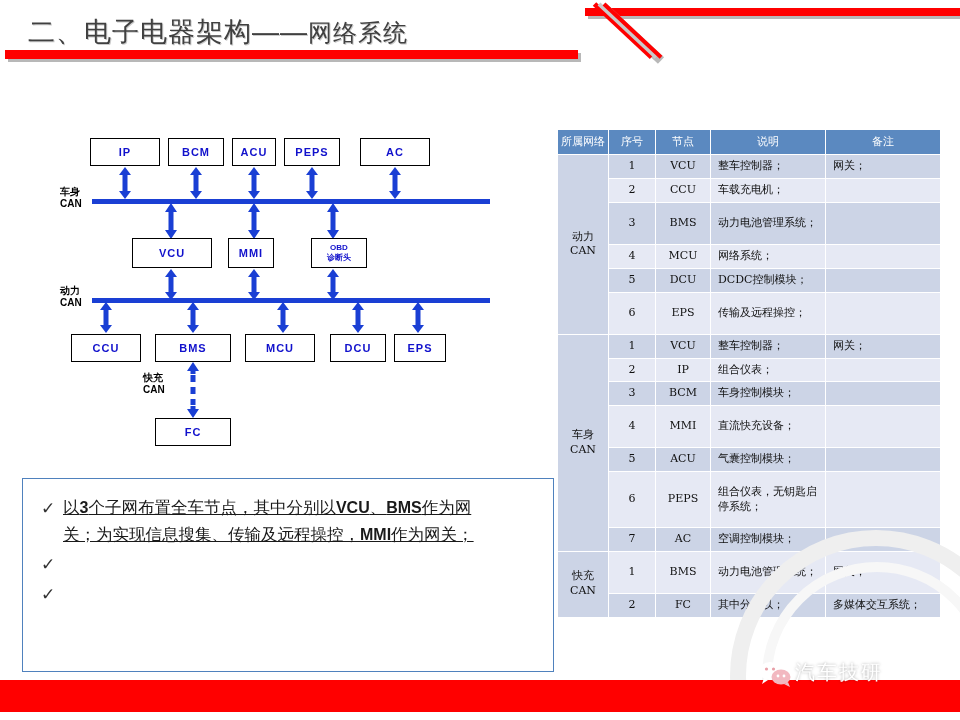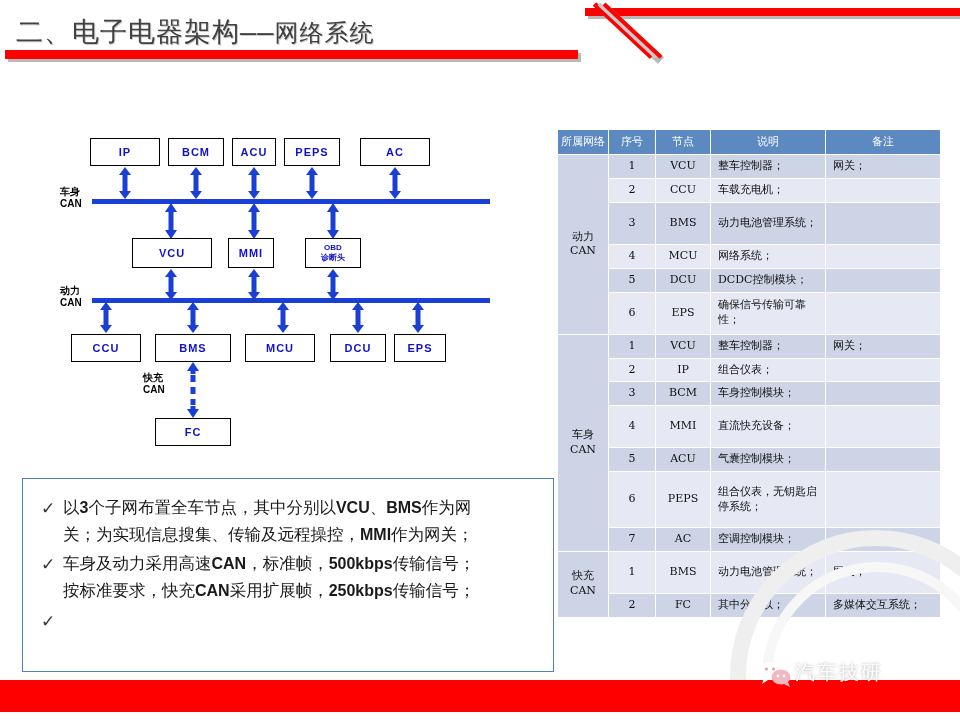--- a/index.html
+++ b/index.html
@@ -24,22 +24,22 @@
   #diag-shadow{position:absolute;left:4px;top:4px;width:9px;height:80px;background:#b8b8b8;
      transform:rotate(-47deg);transform-origin:50% 0%;left:58px;top:6px;}
   #diag-red-1{position:absolute;width:5px;height:78px;background:#ff0000;
      transform:rotate(-47deg);transform-origin:50% 0%;left:52px;top:4px;}
   #diag-gray{position:absolute;width:4px;height:78px;background:#c9c9c9;
      transform:rotate(-47deg);transform-origin:50% 0%;left:57px;top:4px;}
   #diag-red-2{position:absolute;width:4px;height:78px;background:#ff0000;
      transform:rotate(-47deg);transform-origin:50% 0%;left:62px;top:4px;}
 
   #page-title{
-    position:absolute;left:16px;top:14px;
-    font-family:Liberation Mono, monospace;
+    position:absolute;left:28px;top:14px;
+    font-family:Liberation Sans, sans-serif;
     font-size:27px;color:#404040;letter-spacing:1px;white-space:nowrap;
     text-shadow:1px 1px 0 #cccccc;
   }
   #page-title .sub{font-size:24px;}
 
   
   #diagram{position:absolute;left:60px;top:128px;width:430px;height:330px;}
   .node{
     position:absolute;border:1.6px solid #000000;background:#ffffff;
     color:#1111cc;font-weight:bold;font-size:11px;
@@ -61,21 +61,21 @@
     border:1.2px solid #4f81bd;background:#ffffff;box-sizing:border-box;
     padding:16px 14px 10px 10px;
   }
   .bullet-row{display:flex;align-items:flex-start;margin-bottom:3px;}
   .tick{
     flex:0 0 30px;font-size:17px;color:#333;line-height:1.55;
     text-align:center;font-family:"DejaVu Sans",sans-serif;
   }
   .bullet-text{
     font-family:"DejaVu Serif","Liberation Serif",serif;
-    font-size:16.5px;color:#1a1a1a;line-height:1.62;letter-spacing:0px;
+    font-size:16.5px;color:#1a1a1a;line-height:1.62;letter-spacing:0px;text-decoration:underline;
   }
   .bullet-text b{font-family:"Liberation Sans",sans-serif;font-weight:bold;font-size:16px;}
 
   
   #node-table{
     position:absolute;left:557px;top:129px;width:383px;
     border-collapse:collapse;table-layout:fixed;
     font-family:"DejaVu Serif","Liberation Serif",serif;
   }
   #node-table th{
@@ -192,21 +192,21 @@
   <svg class="arrow" style="left:265px;top:74px;" width="16" height="38" viewBox="0 0 16 38">
     <path d="M8 1 L14 10 L10.5 10 L10.5 28 L14 28 L8 37 L2 28 L5.5 28 L5.5 10 L2 10 Z" fill="#1a3fd4"></path>
     </svg>
 
   <div class="node" style="left:72px;top:110px;width:80px;height:30px;">
     <span>VCU</span>
     </div>
   <div class="node" style="left:168px;top:110px;width:46px;height:30px;">
     <span>MMI</span>
     </div>
-  <div class="node small" style="left:245px;top:110px;width:56px;height:30px;">
+  <div class="node small" style="left:251px;top:110px;width:56px;height:30px;">
     <span>OBD</span>
     <span>诊断头</span>
     </div>
 
   <svg class="arrow" style="left:103px;top:140px;" width="16" height="33" viewBox="0 0 16 33">
     <path d="M8 1 L14 9 L10.5 9 L10.5 24 L14 24 L8 32 L2 24 L5.5 24 L5.5 9 L2 9 Z" fill="#1a3fd4"></path>
     </svg>
   <svg class="arrow" style="left:186px;top:140px;" width="16" height="33" viewBox="0 0 16 33">
     <path d="M8 1 L14 9 L10.5 9 L10.5 24 L14 24 L8 32 L2 24 L5.5 24 L5.5 9 L2 9 Z" fill="#1a3fd4"></path>
     </svg>
@@ -266,24 +266,20 @@
   <div class="bullet-row">
     <div class="tick">✓</div>
     <div class="bullet-text">
       <span>以</span><b>3</b><span>个子网布置全车节点，其中分别以</span><b>VCU</b><span>、</span><b>BMS</b><span>作为网</span><br>
       <span>关；为实现信息搜集、传输及远程操控，</span><b>MMI</b><span>作为网关；</span>
     </div>
   </div>
 
   <div class="bullet-row">
     <div class="tick">✓</div>
-    <div class="bullet-text">
-      <span>车身及动力采用高速</span><b>CAN</b><span>，标准帧，</span><b>500kbps</b><span>传输信号；</span><br>
-      <span>按标准要求，快充</span><b>CAN</b><span>采用扩展帧，</span><b>250kbps</b><span>传输信号；</span>
-    </div>
   </div>
 
   <div class="bullet-row">
     <div class="tick">✓</div>
   </div>
 </div>
 
 <table id="node-table">
   <colgroup>
     <col style="width:51px">
@@ -333,21 +329,21 @@
     </tr>
     <tr class="r-dark">
       <td class="c">5</td>
       <td class="c">DCU</td>
       <td class="l">DCDC控制模块；</td>
       <td class="l"></td>
     </tr>
     <tr class="r-light" style="height:42px">
       <td class="c">6</td>
       <td class="c">EPS</td>
-      <td class="l">确保信号传输可靠性；</td>
+      <td class="l">传输及远程操控；</td>
       <td class="l"></td>
     </tr>
 
     <tr class="r-dark">
       <td class="grp" rowspan="7">
         <span>车身</span><br>
         <span>CAN</span>
       </td>
       <td class="c">1</td>
       <td class="c">VCU</td>

